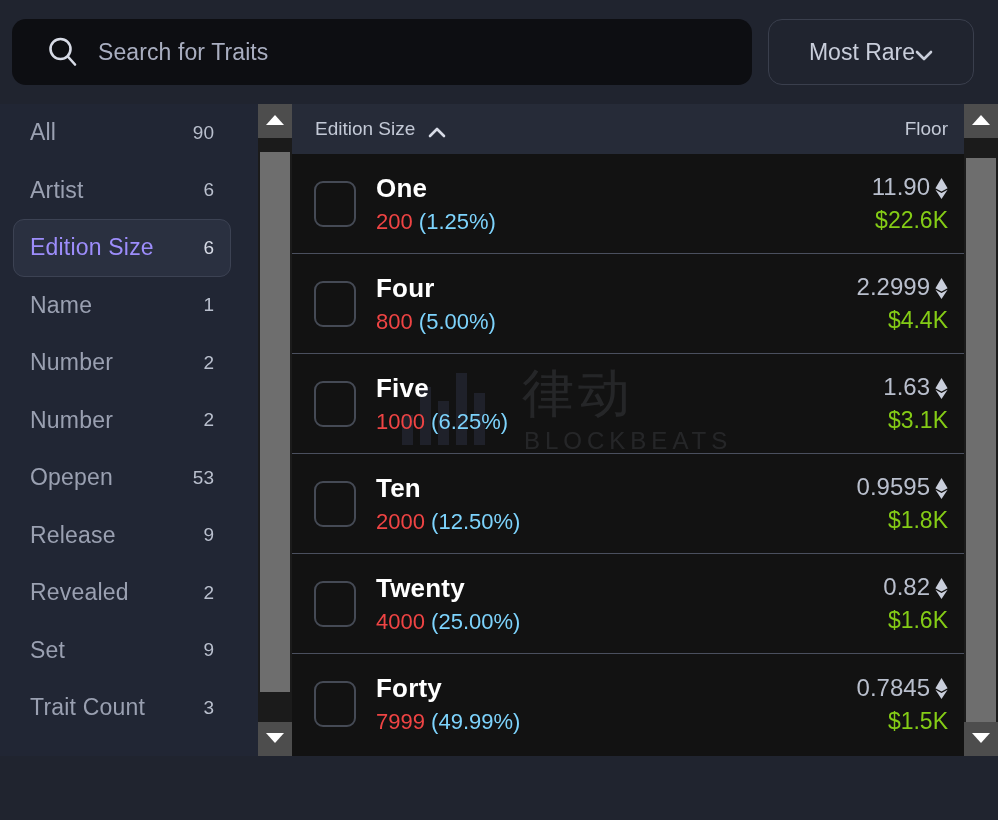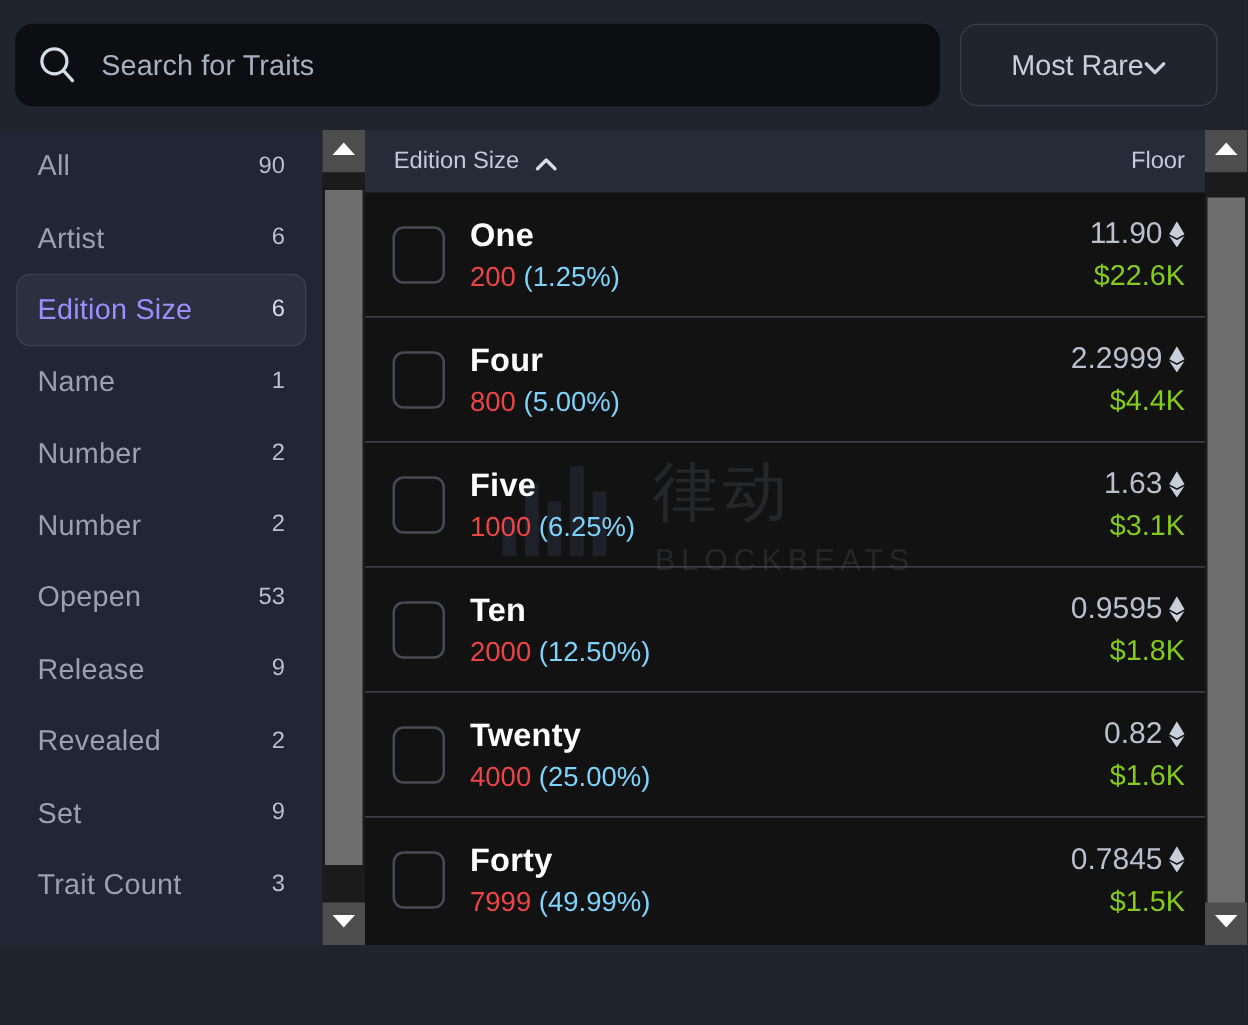--- a/index.html
+++ b/index.html
@@ -12,21 +12,21 @@
   #app { position: relative; width: 998px; height: 820px; background: #20242f; }
 
   
   .topbar {
     position: absolute; left: 0; top: 0; width: 998px; height: 104px;
     background: #20242f;
   }
   .search-box {
     position: absolute; left: 12px; top: 19px; width: 740px; height: 66px;
     background: #0d0e12; border-radius: 14px;
-    display: flex; align-items: center; padding-left: 17px;
+    display: flex; align-items: center; padding-left: 34px;
   }
   .search-icon { width: 34px; height: 34px; flex: none; position: relative; }
   .search-icon svg { display: block; }
   .search-input {
     border: none; outline: none; background: transparent;
     font-family: "Liberation Sans", sans-serif;
     font-size: 23px; color: #e7e9ef; margin-left: 18px; width: 620px;
     letter-spacing: .1px;
   }
   .search-input::placeholder { color: #a9aec0; }
@@ -46,21 +46,21 @@
     border-bottom: 1px solid #4a4f5e;
   }
 
   
   .cats {
     position: absolute; left: 0; top: 0; width: 258px; height: 652px;
     background: #212634; overflow: hidden;
   }
   .cat {
     position: relative; height: 57.5px; display: flex; align-items: center;
-    padding: 0 13px 0 13px; cursor: pointer;
+    padding: 0 27px 0 13px; cursor: pointer;
   }
   .cat-inner {
     width: 100%; height: 100%; display: flex; align-items: center;
     justify-content: space-between; padding: 0 16px; border-radius: 11px;
     border: 1px solid transparent;
   }
   .cat .cat-name { font-size: 23px; color: #9aa0b1; letter-spacing: .2px; }
   .cat .cat-count { font-size: 19px; color: #b9bfcd; }
   .cat.selected .cat-inner {
     background: #2a3040; border-color: #3c4253;
@@ -134,21 +134,21 @@
   }
 
   
   .watermark {
     position: absolute; left: 110px; top: 255px; width: 320px; height: 105px;
     pointer-events: none; opacity: .1;
   }
   .wm-bars { position: absolute; left: 0; top: 8px; display: flex; align-items: flex-end; gap: 7px; height: 78px; }
   .wm-bars i { display: block; width: 11px; background: #8ea7ff; }
   .wm-cn { position: absolute; left: 120px; top: 0; font-size: 52px; color: #cfd6e6; font-family: "DejaVu Sans", sans-serif; letter-spacing: 4px; }
-  .wm-txt { position: absolute; left: 122px; top: 68px; font-size: 24px; color: #cfd6e6; letter-spacing: 5px; margin-top: 8px; }
+  .wm-txt { position: absolute; left: 122px; top: 68px; font-size: 24px; color: #cfd6e6; letter-spacing: 5px; }
 </style>
 </head>
 <body>
 
 <div id="app">
 
   <div class="topbar">
 
     <div class="search-box">
       <span class="search-icon">

